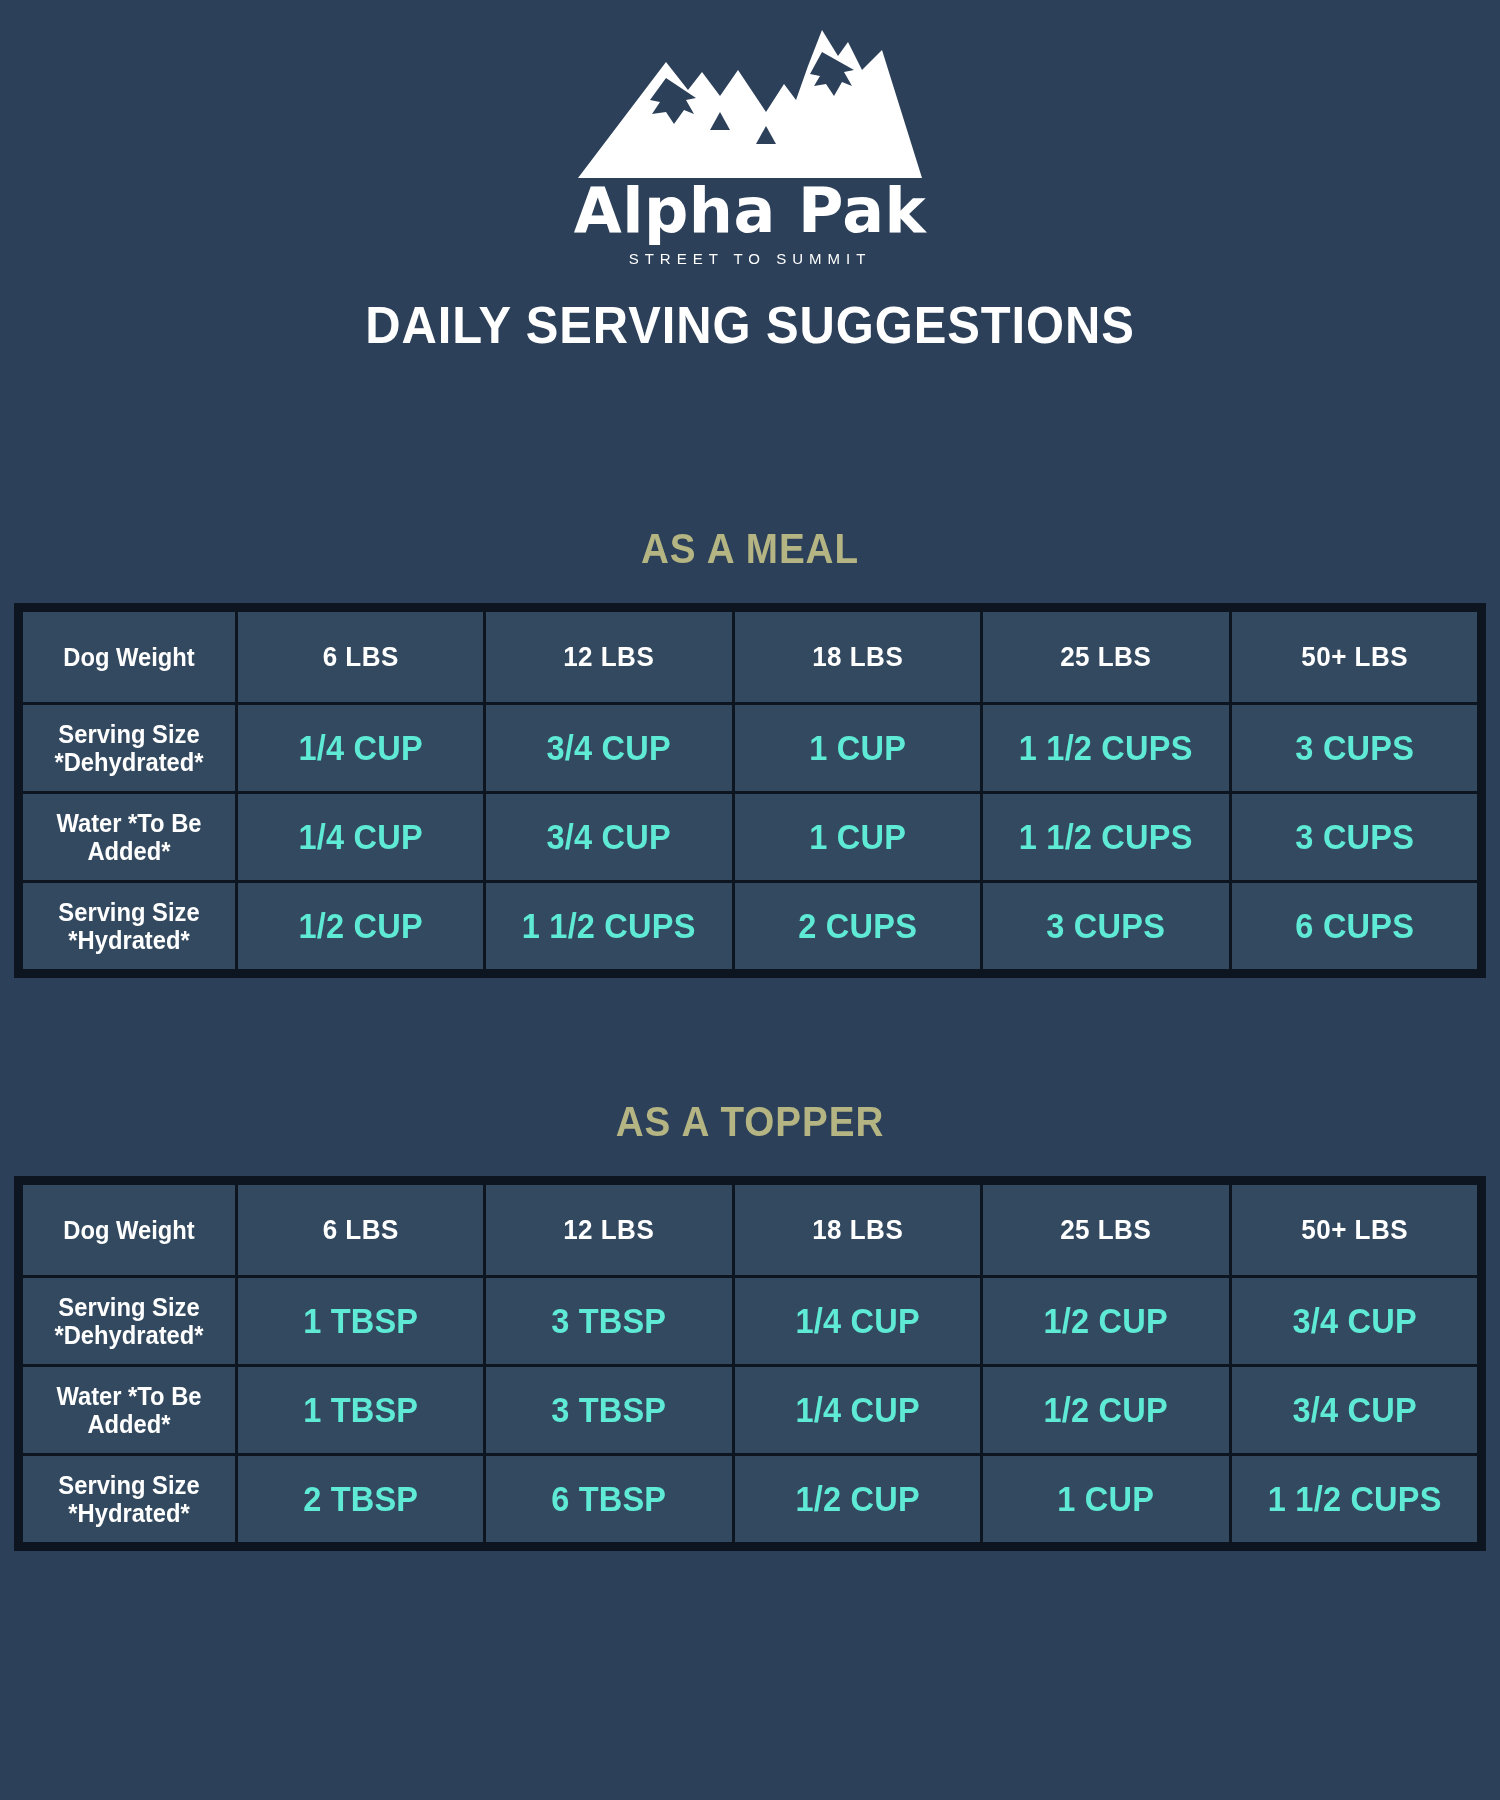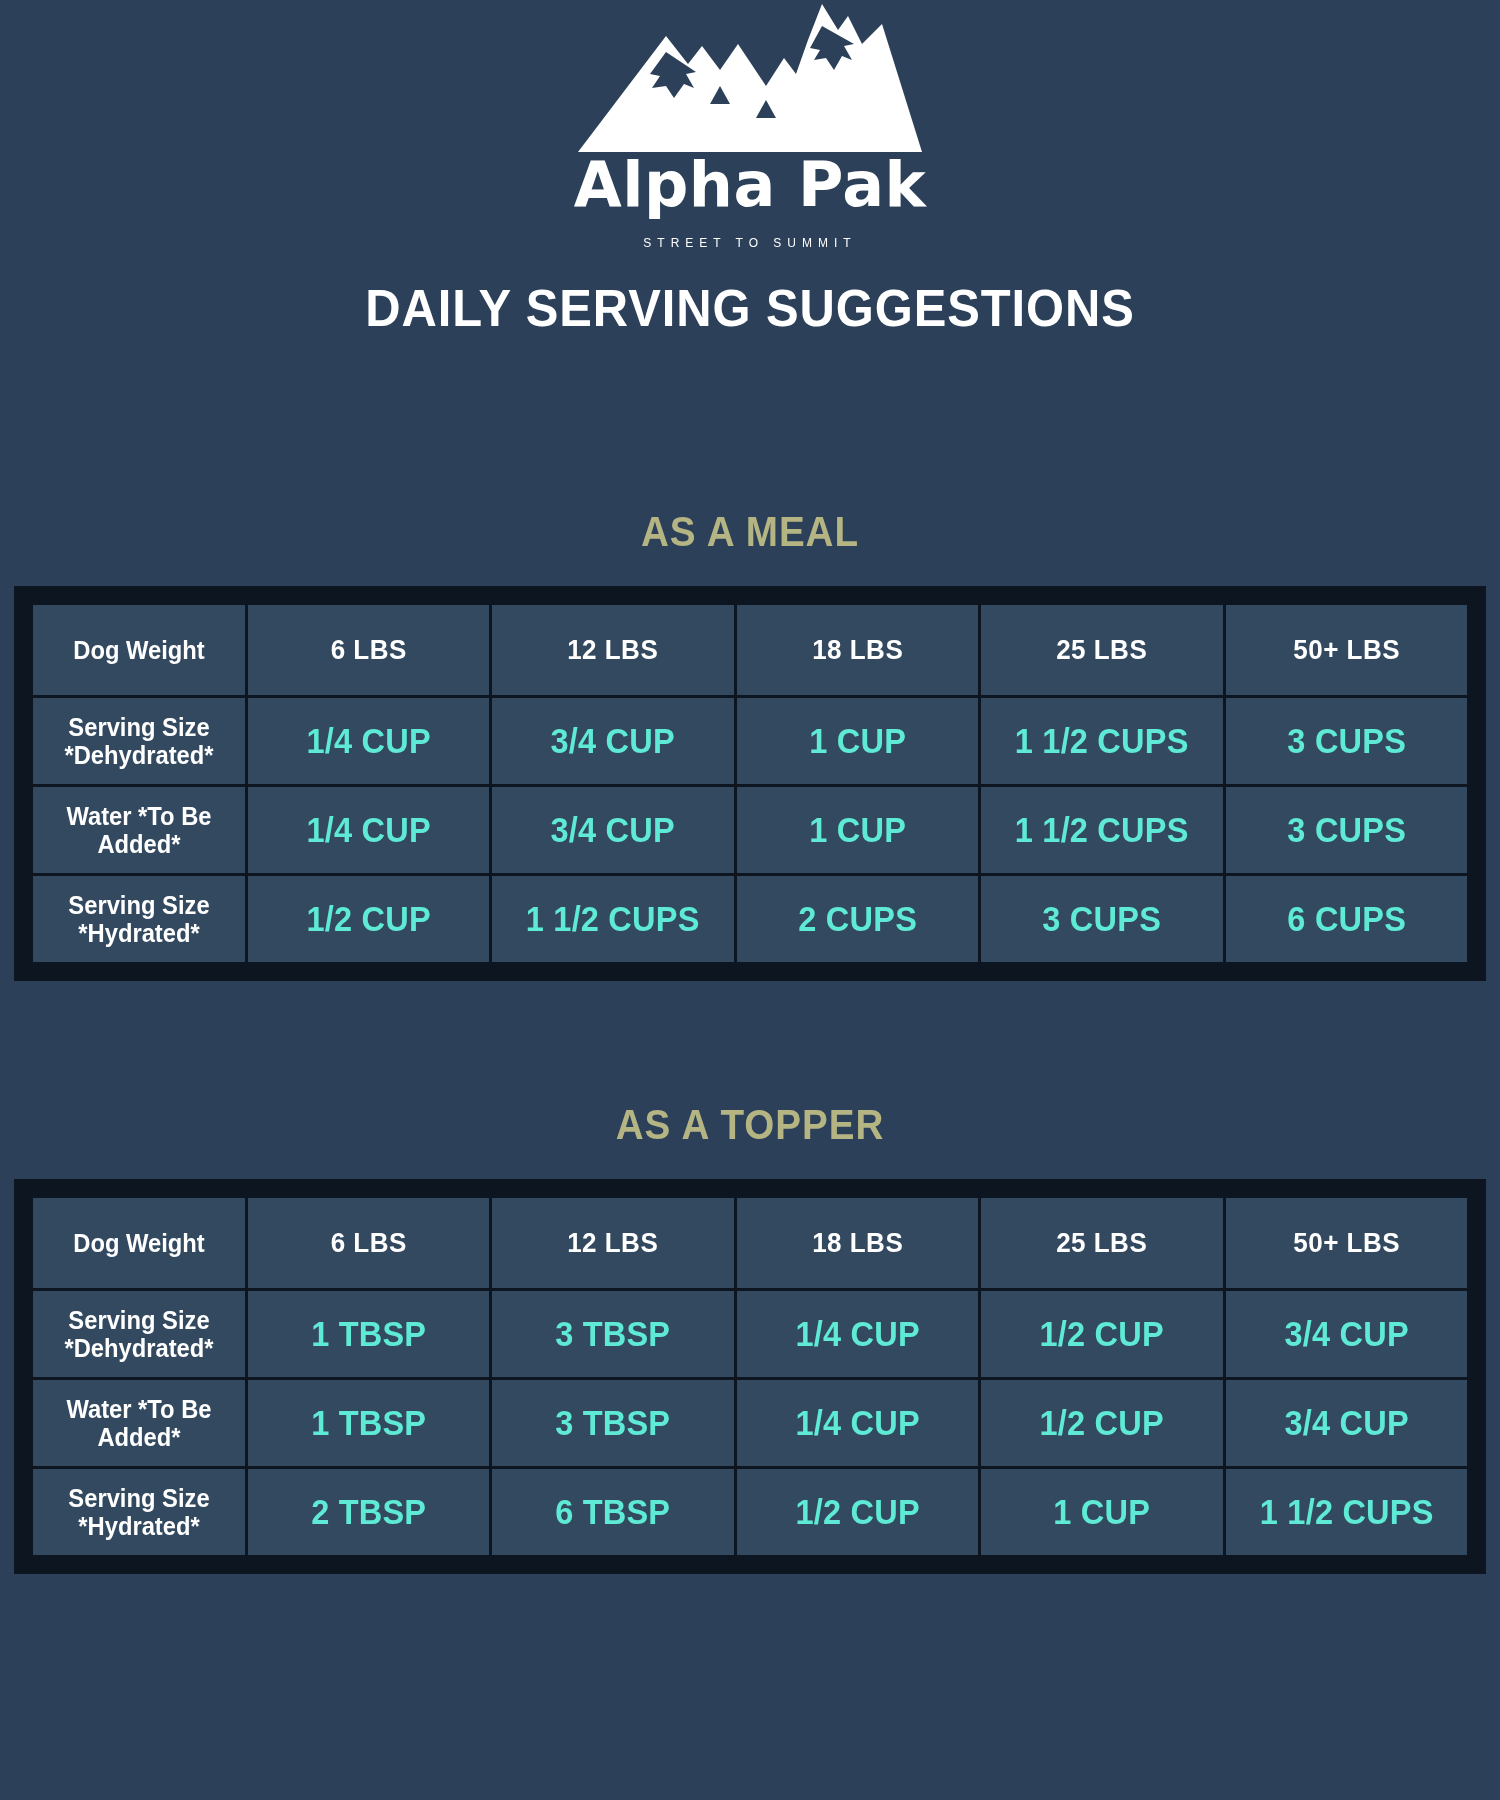--- a/index.html
+++ b/index.html
@@ -19,41 +19,42 @@
     min-height: 1800px;
     background: #2c4059;
     box-sizing: border-box;
     padding: 0 0 40px 0;
     position: relative;
     overflow: hidden;
   }
 
   
   .logo-block {
+    padding-top: 26px;
     text-align: center;
   }
   .logo-mark {
     display: block;
     margin: 0 auto;
   }
   .logo-wordmark {
     font-family: "DejaVu Sans", sans-serif;
     font-weight: bold;
     font-size: 62px;
     letter-spacing: 0.5px;
     color: #ffffff;
     margin-top: -6px;
     line-height: 1;
   }
   .logo-tagline {
     font-family: "Liberation Sans", sans-serif;
-    font-size: 12px;
+    font-size: 15px;
     letter-spacing: 6px;
     color: #ffffff;
-    margin-top: 20px;
+    margin-top: 8px;
     font-weight: normal;
   }
 
   
   .main-title {
     text-align: center;
     font-family: "Liberation Sans", sans-serif;
     font-weight: bold;
     font-size: 52px;
     letter-spacing: 1px;
@@ -72,21 +73,21 @@
     letter-spacing: 1px;
     transform: scaleX(0.92);
   }
   .section-meal { margin-top: 170px; }
   .section-topper { margin-top: 120px; }
 
   
   .table-wrap {
     margin: 30px 14px 0 14px;
     background: #0d1620;
-    padding: 16px;
+    padding: 6px;
     box-sizing: border-box;
   }
   table.serving {
     width: 100%;
     border-collapse: separate;
     border-spacing: 3px;
     table-layout: fixed;
   }
   table.serving td {
     background: #33495f;

